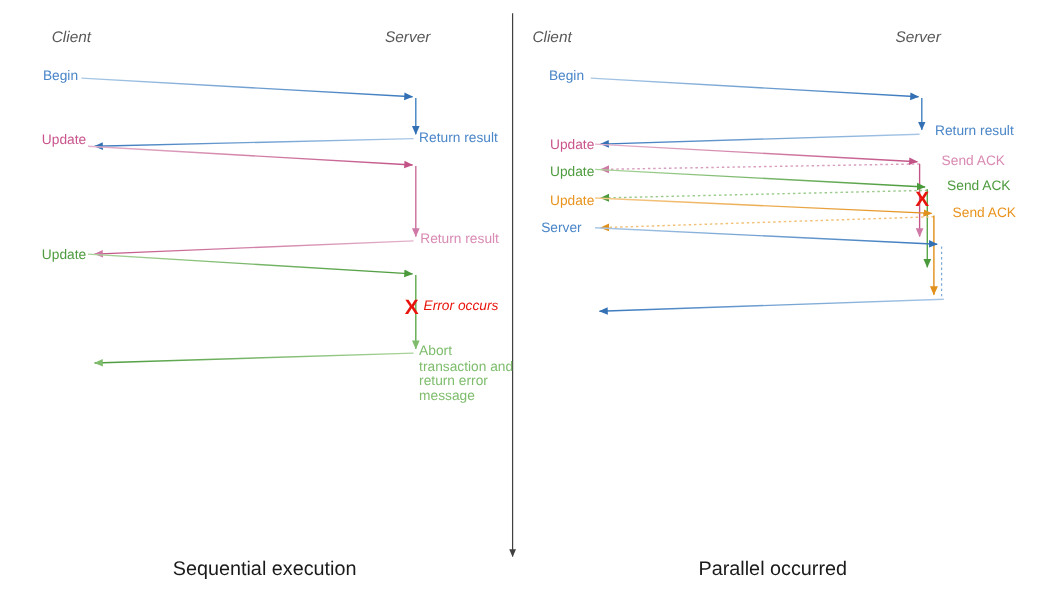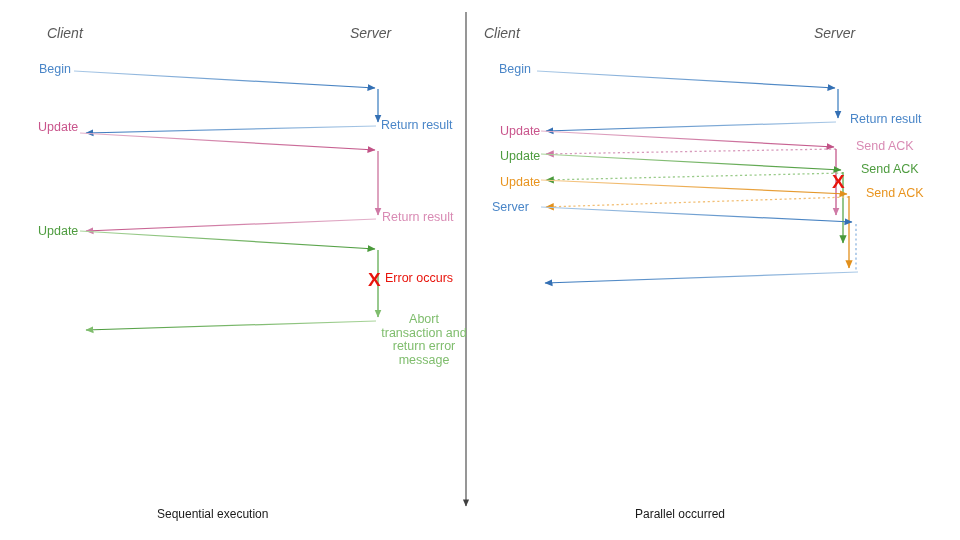--- a/index.html
+++ b/index.html
@@ -1,23 +1,23 @@
 <!DOCTYPE html>
 <html><head>
 <meta charset="utf-8">
 <style>
   html,body{margin:0;padding:0;background:#ffffff;}
   body{width:960px;height:540px;overflow:hidden;
        font-family:"Liberation Sans","DejaVu Sans",sans-serif;}
   #stage{position:relative;width:960px;height:391px;background:#fff;}
   svg#wires{position:absolute;left:0;top:0;width:960px;height:540px;}
-  .lbl{position:absolute;white-space:nowrap;font-size:12.5px;line-height:13.5px;text-align:center;}
+  .lbl{position:absolute;white-space:nowrap;font-size:12.5px;line-height:13.5px;}
   .lbl.multi{white-space:normal;}
   .actor{position:absolute;font-style:italic;font-size:14px;color:#595959;white-space:nowrap;}
-  .caption{position:absolute;font-size:12px;color:#1a1a1a;white-space:nowrap;}
+  .caption{position:absolute;font-size:18px;color:#1a1a1a;white-space:nowrap;}
   .timelbl{position:absolute;font-size:12.5px;color:#2b2b2b;white-space:nowrap;}
   .xmark{position:absolute;font-size:19px;font-weight:bold;color:#e8140c;
          font-family:"Liberation Sans","DejaVu Sans",sans-serif;line-height:19px;}
 </style>
 </head>
 <body>
 
 <div id="stage">
 
   <svg id="wires" viewBox="0 0 960 540" xmlns="http://www.w3.org/2000/svg">
@@ -126,21 +126,21 @@
   <div class="actor" style="left:350px;top:25px;">Server</div>
   <div class="actor" style="left:484px;top:25px;">Client</div>
   <div class="actor" style="left:814px;top:25px;">Server</div>
 
   <div class="lbl" style="left:39px;top:63px;color:#4a86c8;">Begin</div>
   <div class="lbl" style="left:381px;top:119px;color:#4a86c8;">Return result</div>
   <div class="lbl" style="left:38px;top:121px;color:#c9558c;">Update</div>
   <div class="lbl" style="left:382px;top:211px;color:#d98bb4;">Return result</div>
   <div class="lbl" style="left:38px;top:225px;color:#4e9c3f;">Update</div>
   <div class="xmark" style="left:368px;top:270px;">X</div>
-  <div class="lbl" style="left:385px;top:272px;color:#e8140c;">Error occurs</div>
+  <div class="lbl" style="left:385px;top:272px;color:#e8140c;font-style:italic;">Error occurs</div>
   <div class="lbl multi" style="left:381px;top:313px;width:86px;color:#7fbd6d;">Abort transaction and return error message</div>
   <div class="caption" style="left:157px;top:507px;">Sequential execution</div>
 
   <div class="lbl" style="left:499px;top:63px;color:#4a86c8;">Begin</div>
   <div class="lbl" style="left:850px;top:113px;color:#4a86c8;">Return result</div>
   <div class="lbl" style="left:500px;top:125px;color:#c9558c;">Update</div>
   <div class="lbl" style="left:856px;top:140px;color:#d98bb4;">Send ACK</div>
   <div class="lbl" style="left:500px;top:150px;color:#4e9c3f;">Update</div>
   <div class="lbl" style="left:861px;top:163px;color:#4e9c3f;">Send ACK</div>
   <div class="lbl" style="left:500px;top:176px;color:#e8941f;">Update</div>

